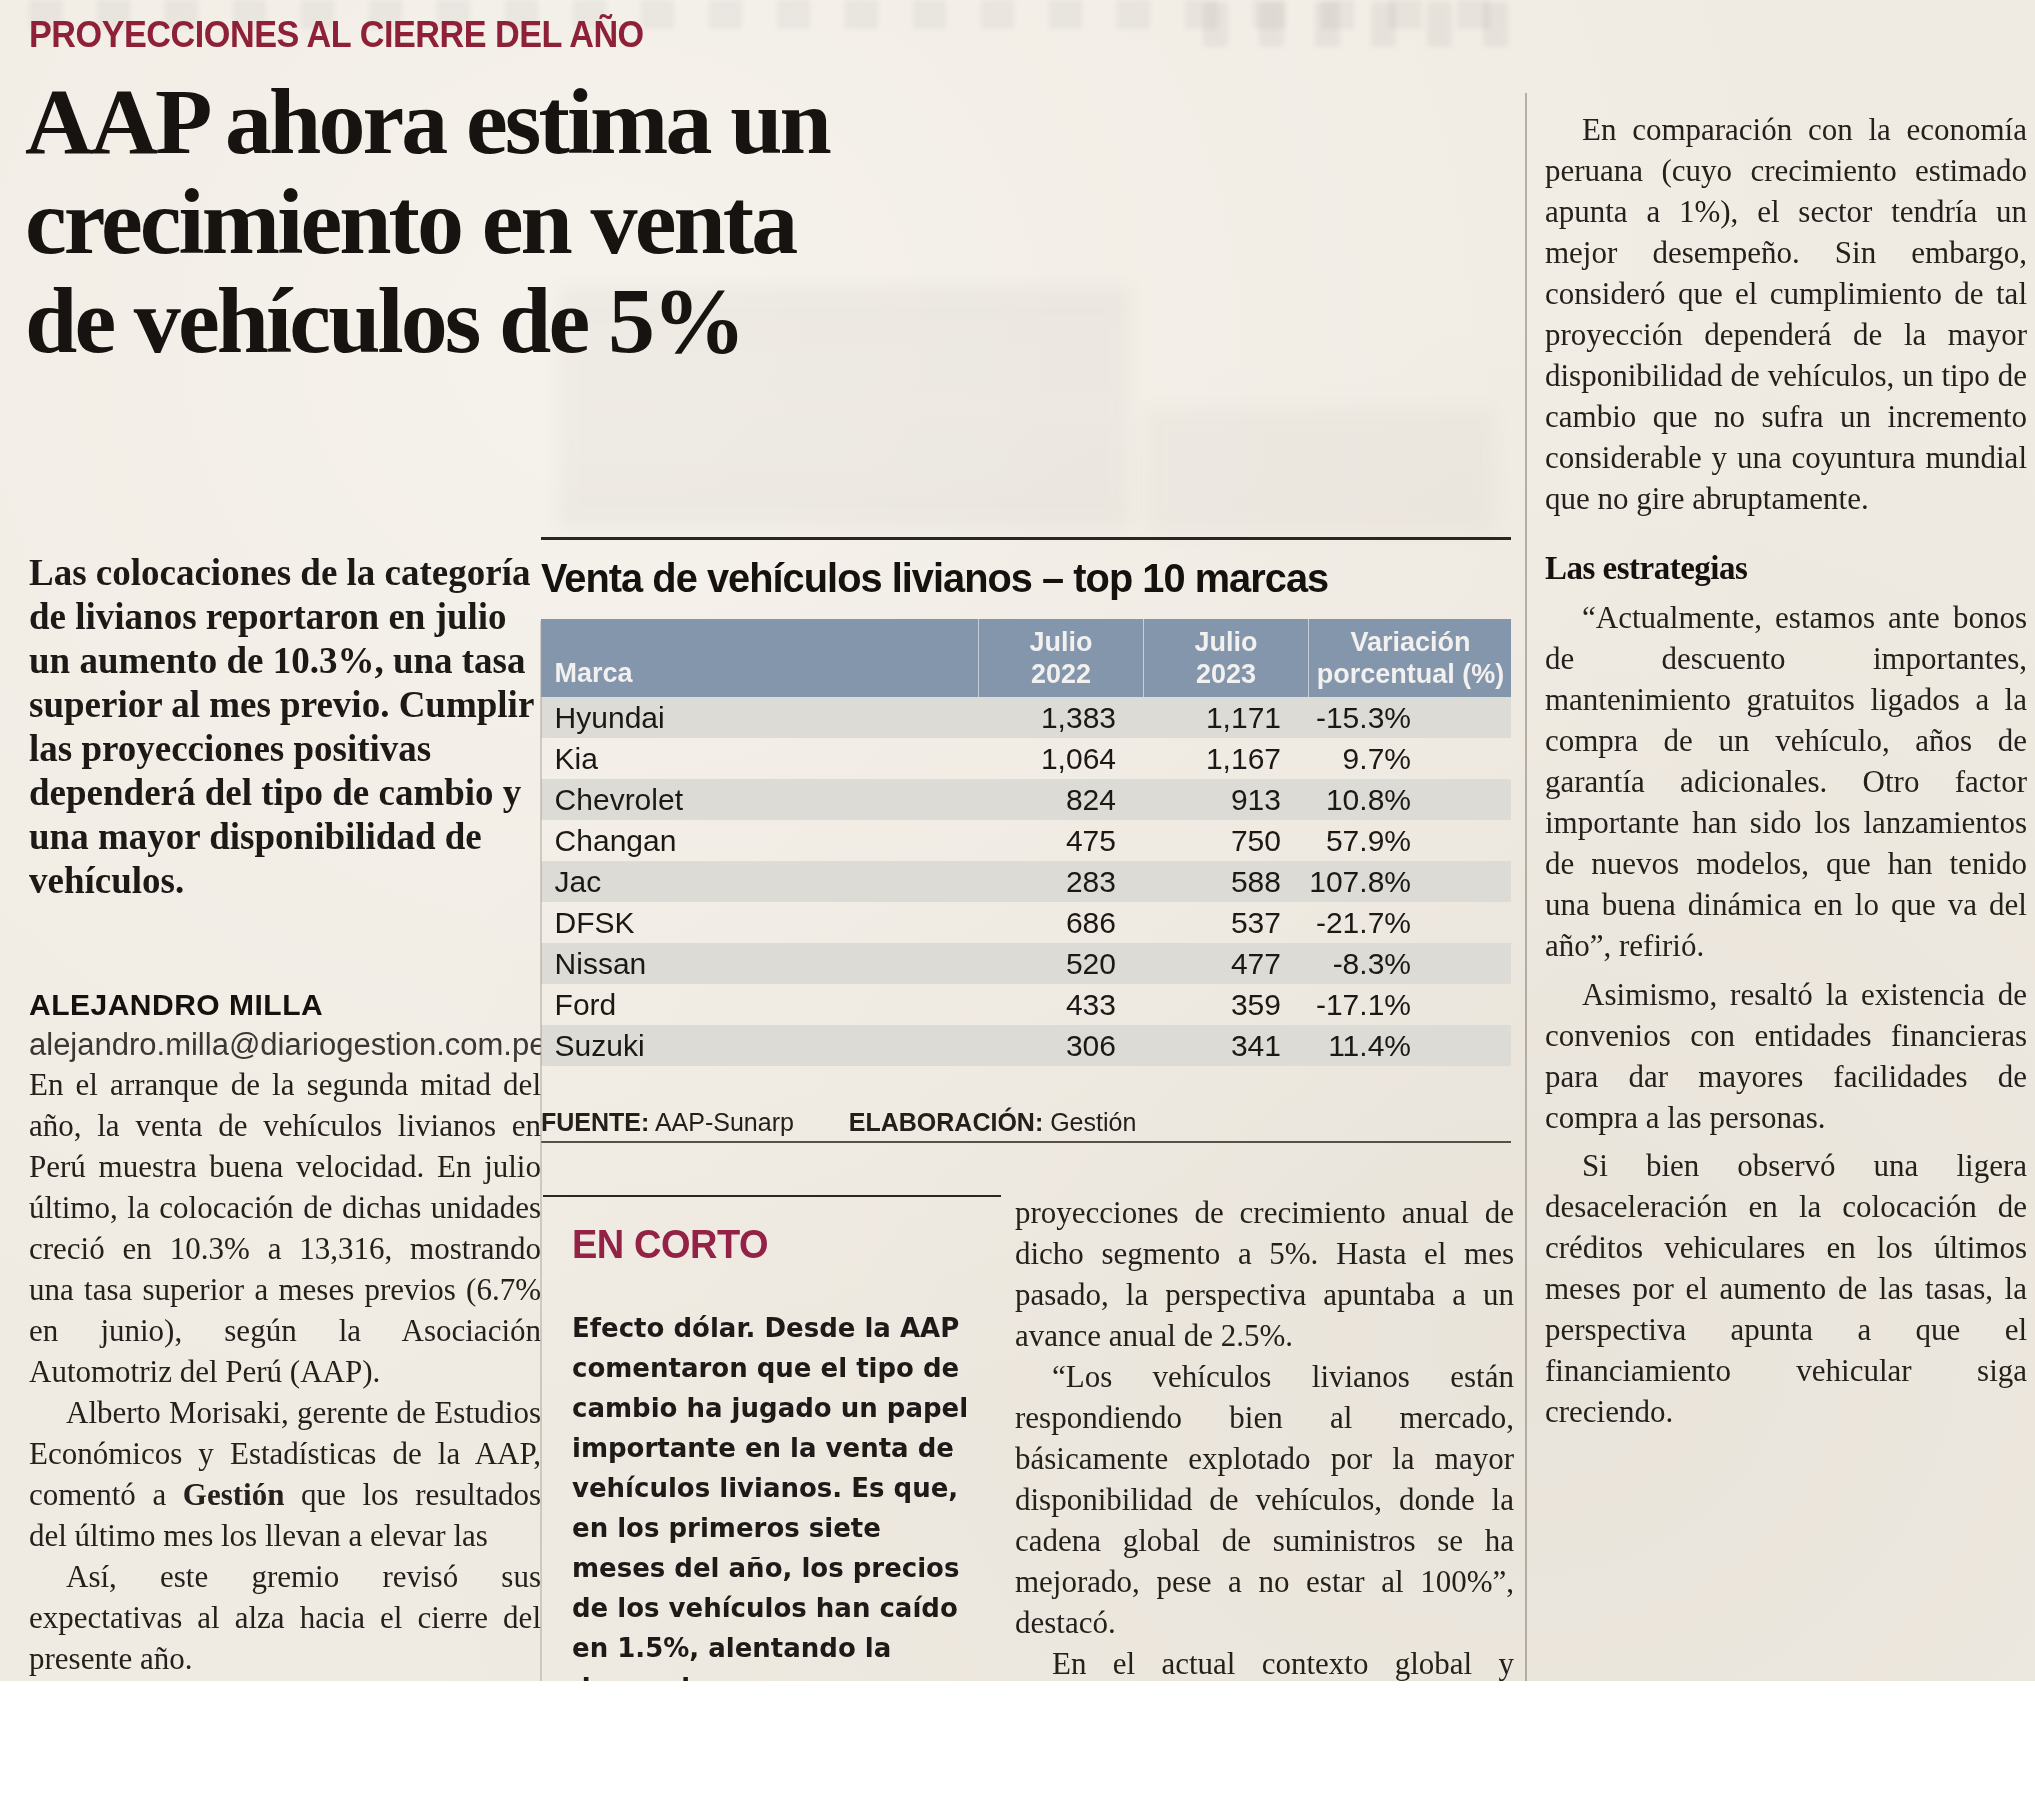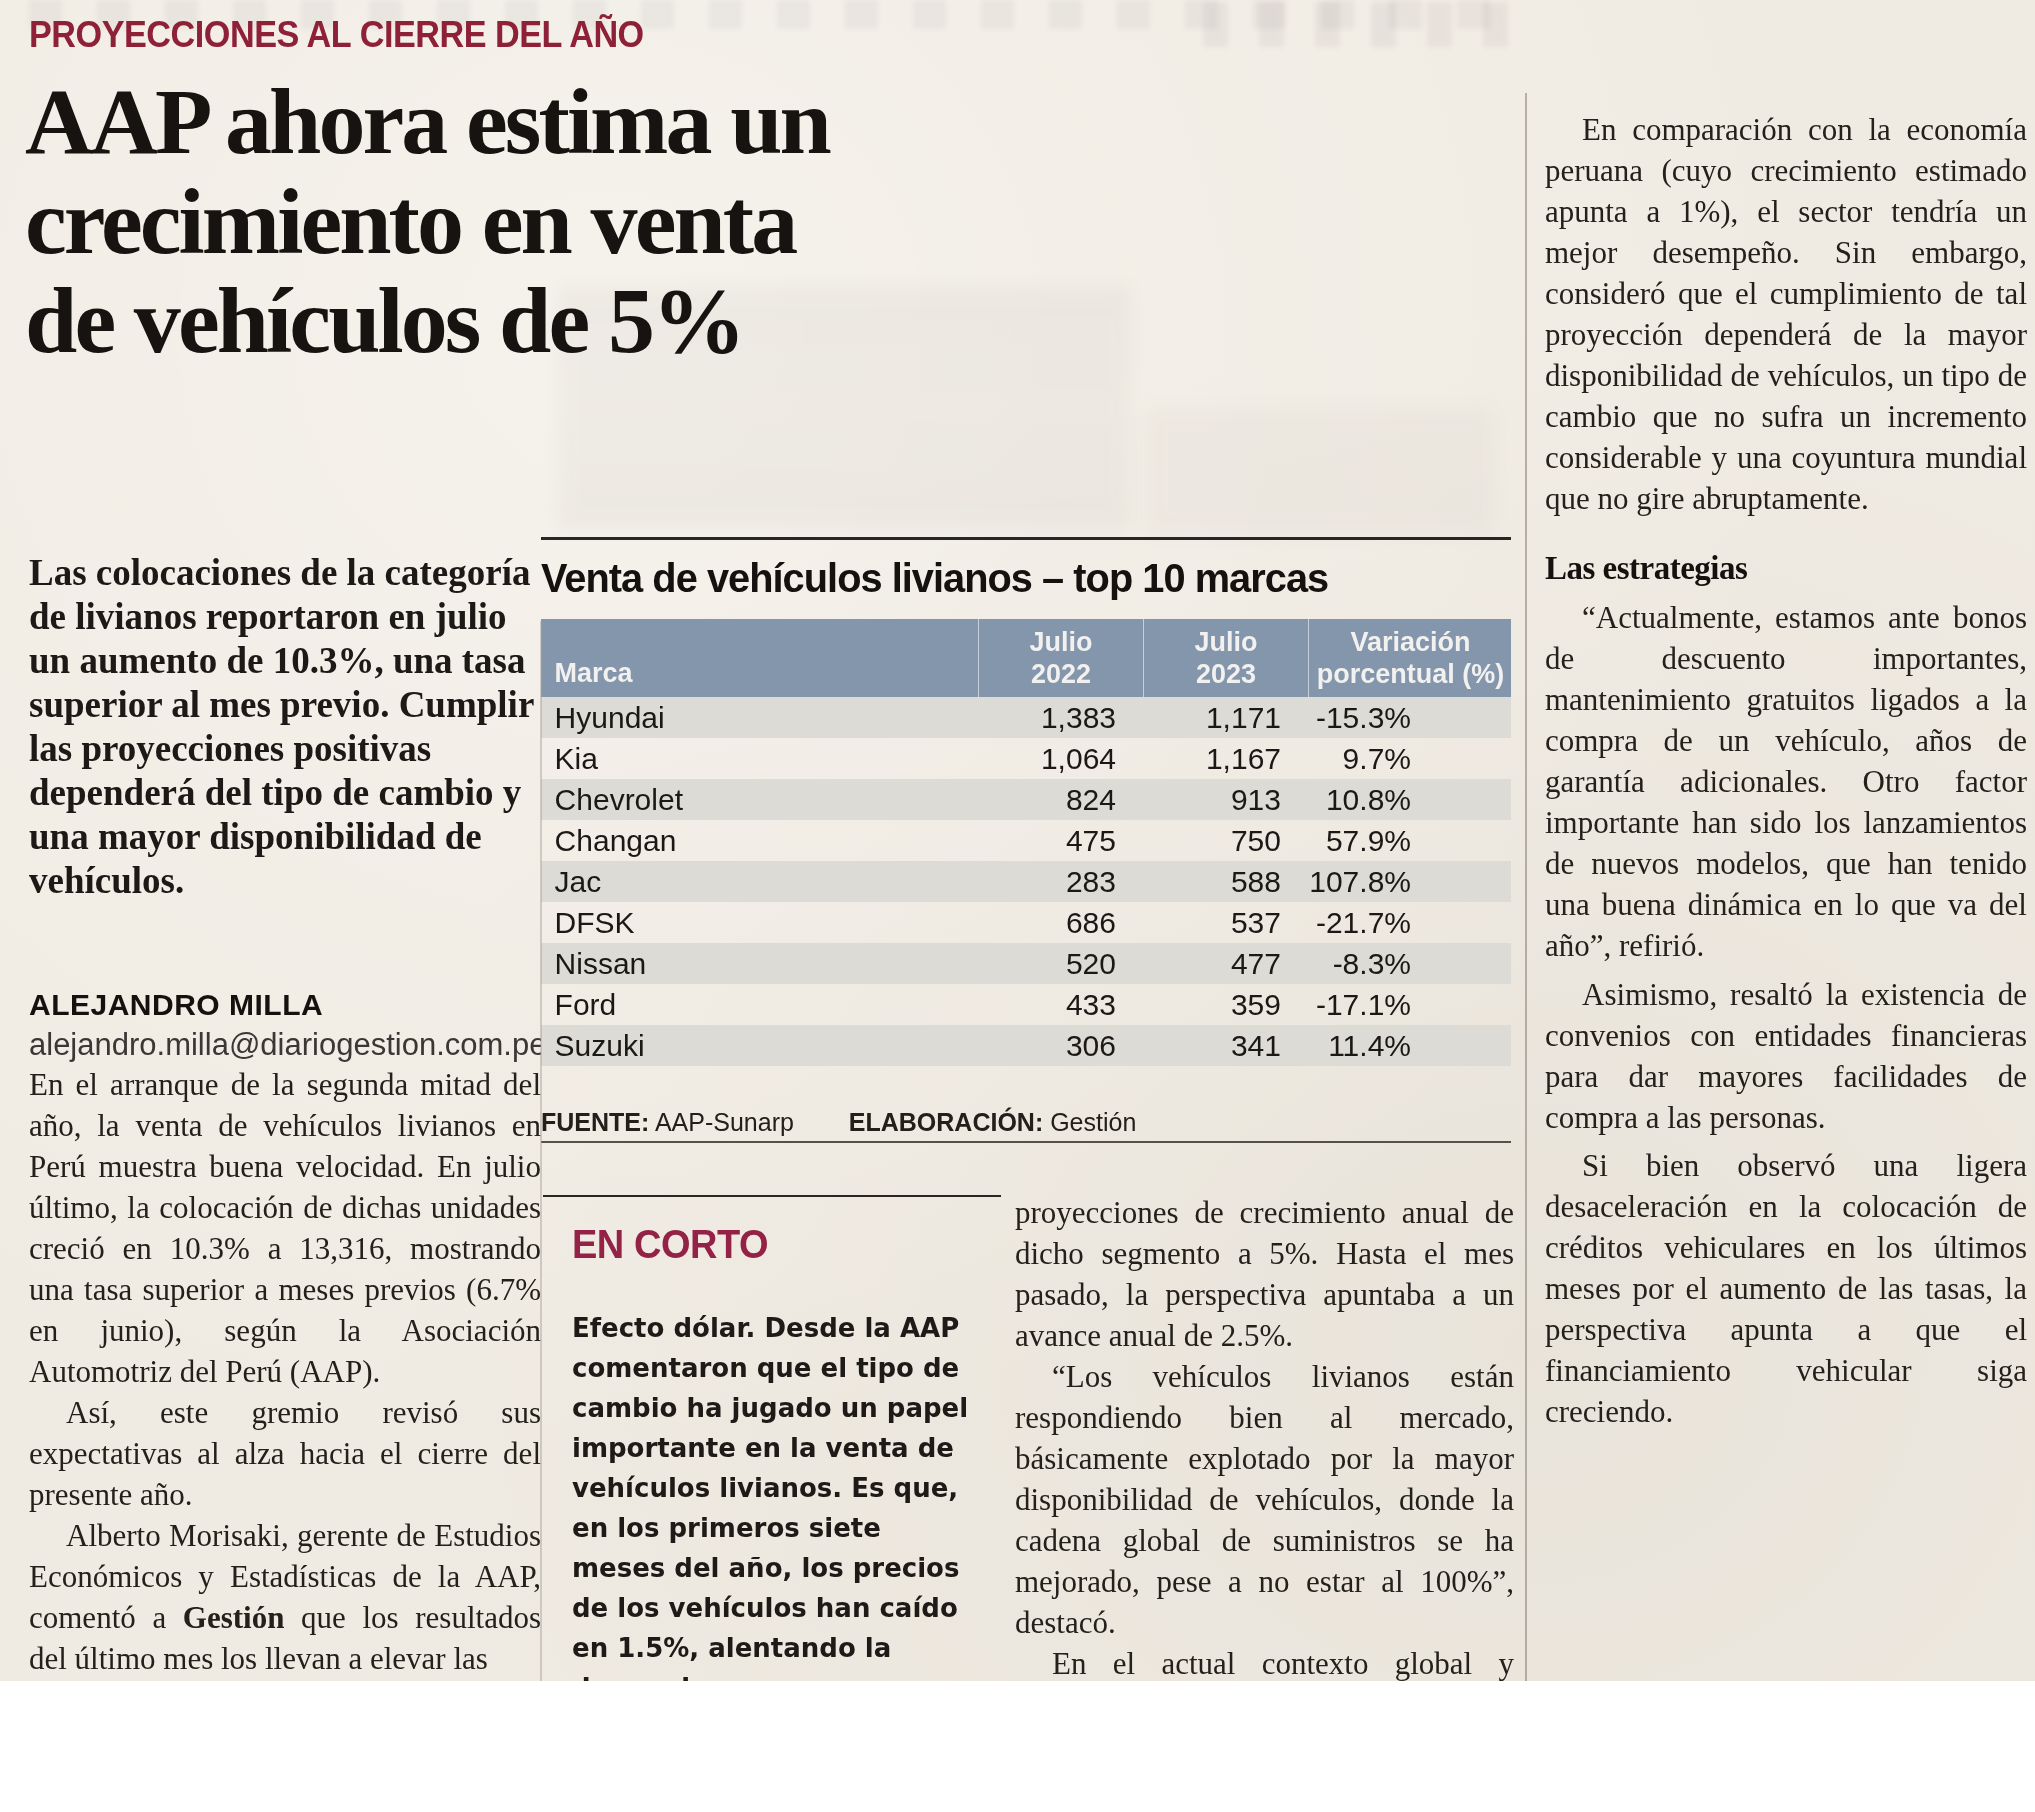--- a/index.html
+++ b/index.html
@@ -127,22 +127,22 @@
   <h1 class="headline" style="margin:0;">AAP ahora estima un
 crecimiento en venta
 de vehículos de 5%</h1>
 
   <div class="lead">Las colocaciones de la categoría de livianos reportaron en julio un aumento de 10.3%, una tasa superior al mes previo. Cumplir las proyecciones positivas dependerá del tipo de cambio y una mayor disponibilidad de vehículos.</div>
   <div class="byline">ALEJANDRO MILLA</div>
   <div class="byline-email">alejandro.milla@diariogestion.com.pe</div>
 
   <div class="left-body col-body">
     <p>En el arranque de la segunda mitad del año, la venta de vehículos livianos en Perú muestra buena velocidad. En julio último, la colocación de dichas unidades creció en 10.3% a 13,316, mostrando una tasa superior a meses previos (6.7% en junio), según la Asociación Automotriz del Perú (AAP).</p>
+    <p class="ind"><span>Alberto Morisaki, gerente de Estudios Económicos y Estadísticas de la AAP, comentó a </span><b>Gestión</b><span> que los resultados del último mes los llevan a elevar las</span></p>
     <p class="ind">Así, este gremio revisó sus expectativas al alza hacia el cierre del presente año.</p>
-    <p class="ind"><span>Alberto Morisaki, gerente de Estudios Económicos y Estadísticas de la AAP, comentó a </span><b>Gestión</b><span> que los resultados del último mes los llevan a elevar las</span></p>
   </div>
   <div class="left-end-rule"></div>
 
   <div class="chart-top-rule"></div>
   <div class="chart-title">Venta de vehículos livianos – top 10 marcas</div>
 
   <div class="thead">
     <div class="th">Marca</div>
     <div class="th">Julio
 2022</div>

